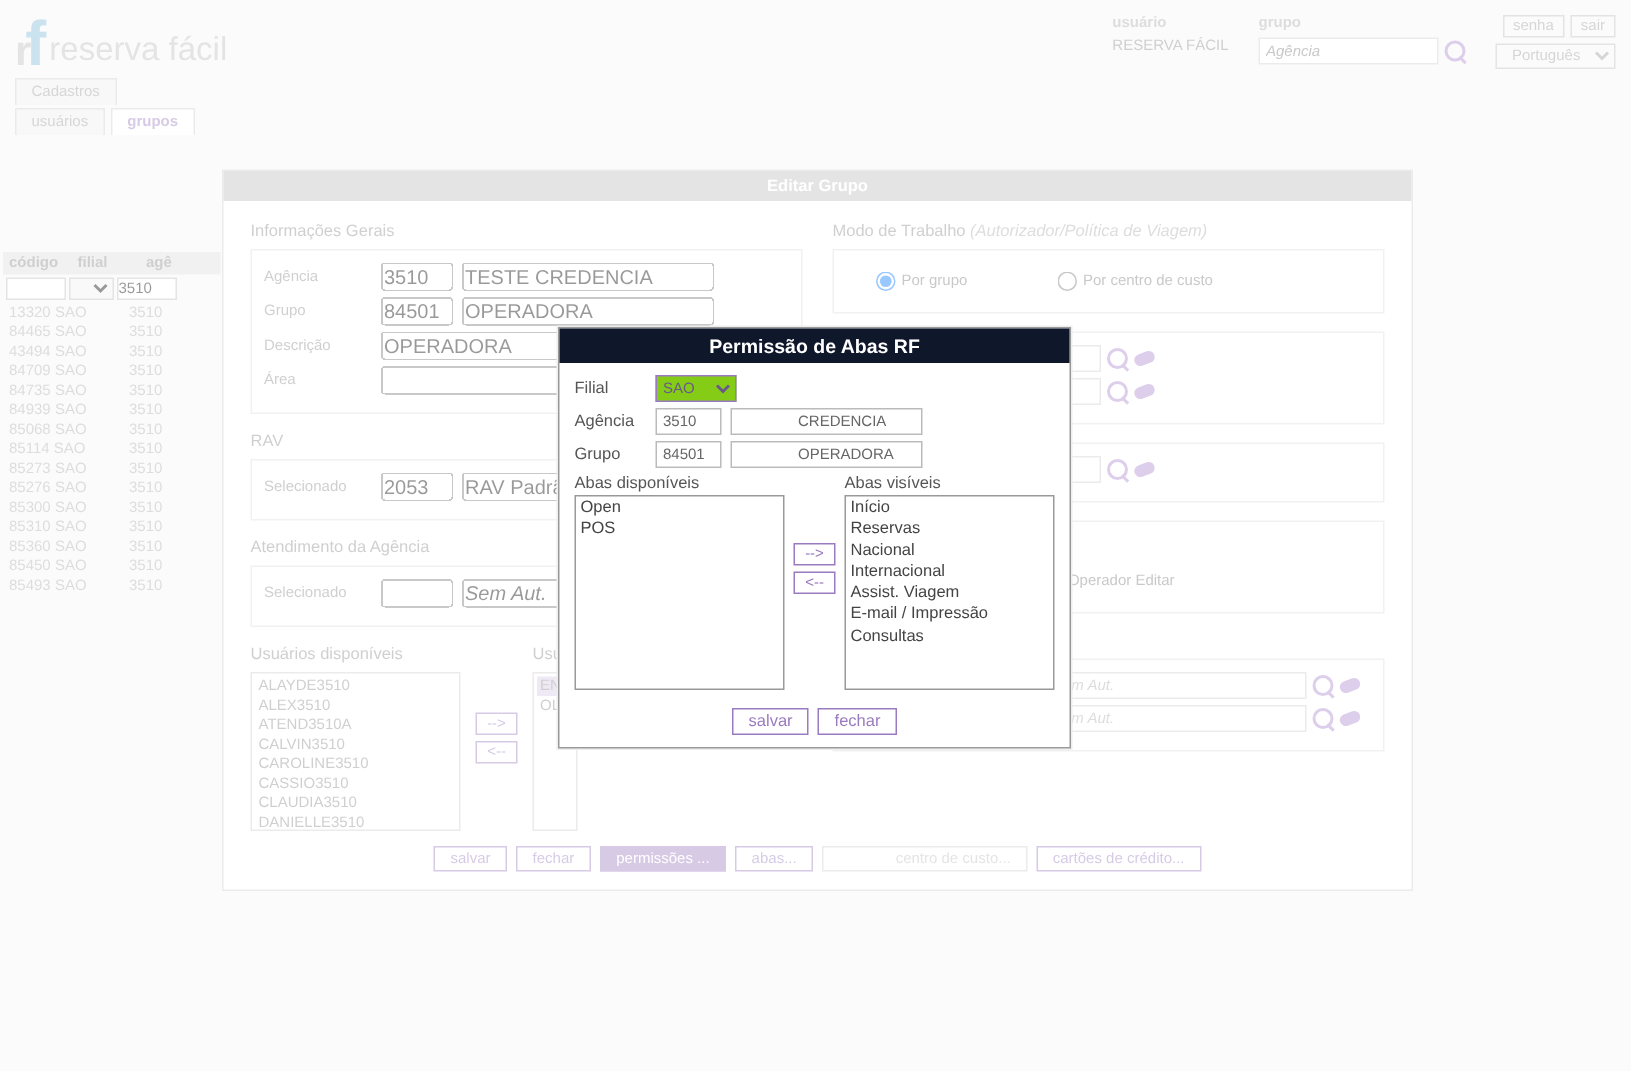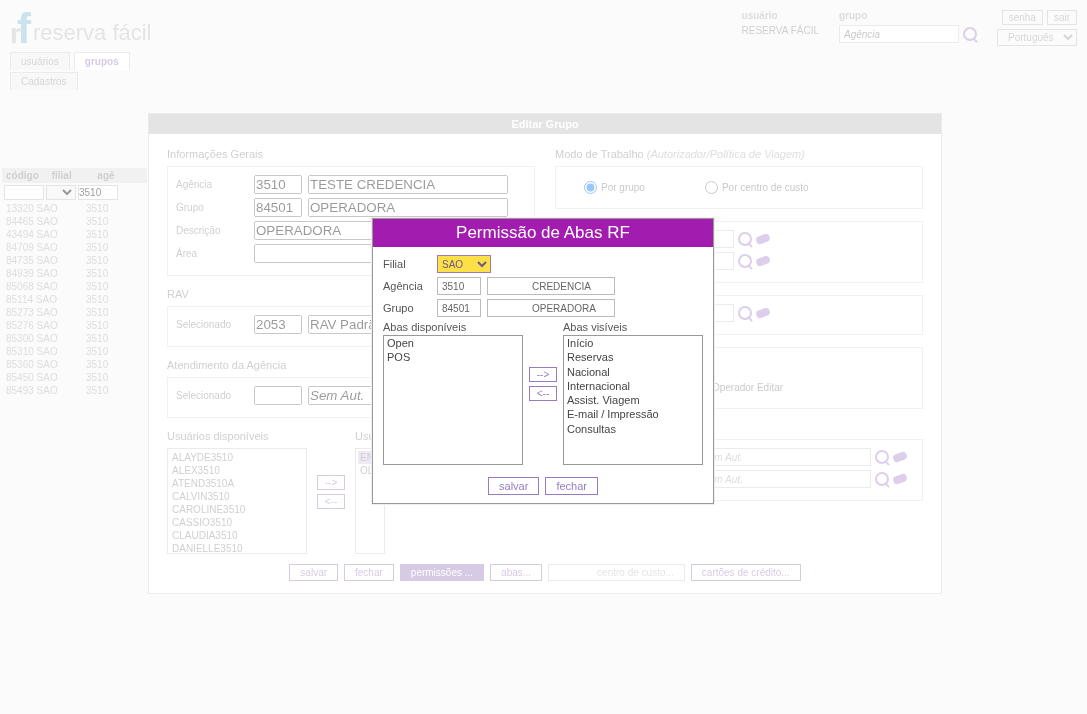--- a/index.html
+++ b/index.html
@@ -41,21 +41,21 @@
 .editor { position: absolute; left: 148px; top: 113px; width: 794px; border: 1px solid #ccc; background: #fff; padding-bottom: 6px; }
 .editor-title { background: #bbb; color: #fff; font-weight: bold; text-align: center; padding: 4px; font-size: 11px; }
 .editor-body { display: flex; gap: 20px; padding: 14px 18px 4px 18px; }
 .col { flex: 1; }
 .section-title { font-size: 11px; color: #888; margin-bottom: 6px; }
 .section-title em { font-style: italic; color: #aaa; }
 .fieldset { border: 1px solid #ddd; padding: 8px; margin-bottom: 12px; }
 .frow { display: flex; align-items: center; gap: 6px; margin-bottom: 4px; }
 .frow label { width: 72px; font-size: 10px; color: #888; }
 .frow input.sm { width: 48px; }
-.frow input.md { width: 200px; }
+.frow input.md { width: 168px; }
 .radio-row { display: flex; gap: 60px; padding: 6px 20px; }
 .radio-row label { font-size: 10px; color: #777; display: flex; align-items: center; gap: 4px; }
 
 .list-box { border: 1px solid #ccc; width: 140px; height: 106px; overflow-y: scroll; font-size: 10px; padding: 2px; }
 .list-box div { padding: 1px 2px; }
 .list-box .sel { background: #d8c8e8; }
 
 .btn-col { display:flex; flex-direction:column; gap:4px; justify-content:center; }
 .arrow-btn { border: 1px solid #9a7bbf; background: #fff; color: #9a7bbf; font-size: 10px; padding: 1px 4px; cursor: pointer; width: 28px; }
 
@@ -65,25 +65,25 @@
 .auth-row input.name { width: 170px; border: 1px solid #ccc; height: 18px; font-size: 10px; font-style: italic; color: #aaa; }
 .icon-pill { width: 14px; height: 8px; background: #aa88cc; border-radius: 4px; transform: rotate(-20deg); }
 
 .bottom-buttons { display: flex; justify-content: center; gap: 6px; padding: 6px; }
 .bbtn { border: 1px solid #9a7bbf; background: #fff; color: #9a7bbf; padding: 2px 10px; font-size: 10px; cursor: pointer; }
 .bbtn.active { background: #9a7bbf; color: #fff; }
 .bbtn.disabled { border-color: #ccc; color: #bbb; padding-left: 48px; }
 
 
 .modal { position: absolute; left: 372px; top: 218px; width: 342px; border: 1px solid #999; background: #fff; z-index: 10; box-shadow: 0 0 0 1px #eee; }
-.modal-title { background: #a21caf; color: #fff; font-weight: normal; text-align: center; padding: 4px; font-size: 17px; }
+.modal-title { background: #0f172a; color: #fff; font-weight: bold; text-align: center; padding: 4px; font-size: 13px; }
 .modal-body { padding: 8px 10px 6px 10px; }
 .mrow { display: flex; align-items: center; gap: 6px; margin-bottom: 4px; }
 .mrow label { width: 48px; font-size: 11px; color: #555; }
-.mrow select { border: 1px solid #9a7bbf; background: #fde047; color: #6a5a8a; font-size: 10px; height: 18px; width: 54px; }
+.mrow select { border: 1px solid #9a7bbf; background: #84cc16; color: #6a5a8a; font-size: 10px; height: 18px; width: 54px; }
 .mrow input { border: 1px solid #bbb; height: 18px; font-size: 10px; padding: 0 4px; color: #666; }
 .mrow input.c { width: 44px; }
 .mrow input.n { width: 128px; padding-left: 44px; }
 
 .dual { display: flex; gap: 6px; margin-top: 4px; align-items: flex-start; }
 .dual-col { display: flex; flex-direction: column; }
 .dual label { font-size: 11px; color: #555; margin-bottom: 2px; }
 .mlist { border: 1px solid #999; width: 140px; height: 130px; overflow-y: scroll; font-size: 11px; background: #fff; }
 .mlist div { padding: 0 3px; color: #444; cursor: pointer; line-height: 1.3; }
 .dual .btn-col { margin-top: 46px; }
@@ -118,26 +118,26 @@
       </div>
       <select class="tiny-btn" style="width:80px;">
         <option>Português</option>
       </select>
     </div>
   </div>
 </div>
 
 <div class="top-tabs">
   <div class="tab-row">
+      <span class="tab">Cadastros</span>
+    </div>
+  <div class="tab-row">
     <span class="tab">usuários</span>
     <span class="tab active">grupos</span>
   </div>
-  <div class="tab-row">
-      <span class="tab">Cadastros</span>
-    </div>
 </div>
 
 <div class="data-table">
   <div class="th-row">
     <span>código</span>
     <span>filial</span>
     <span>agê</span>
   </div>
   <div class="filter-row">
     <input style="width: 40px;">

